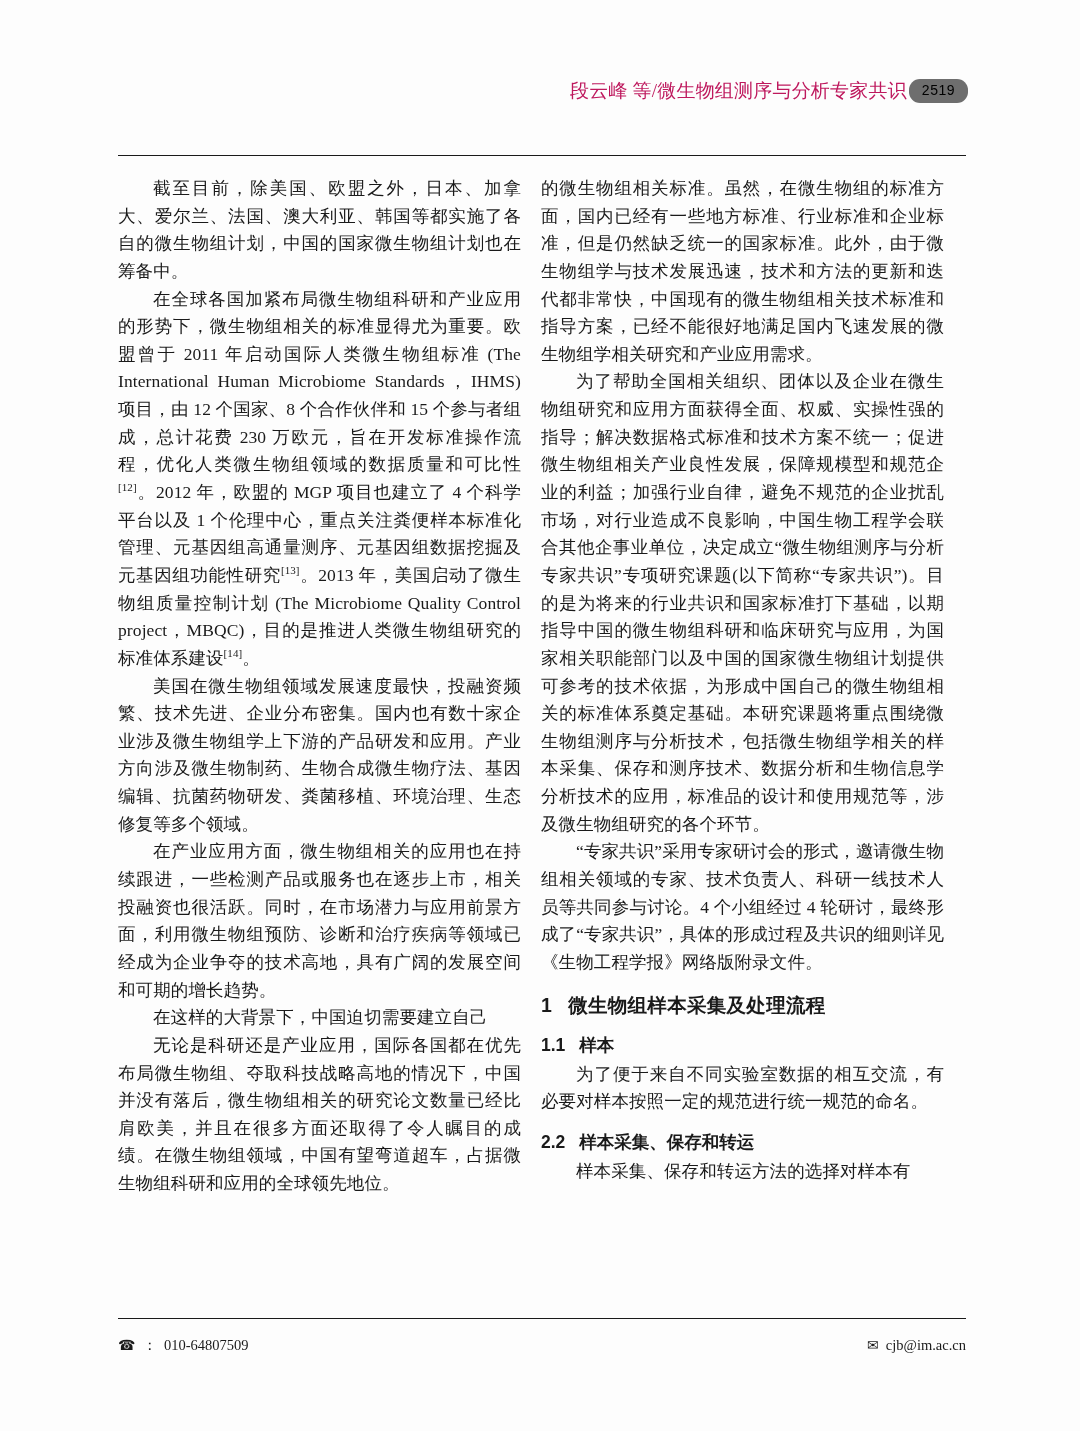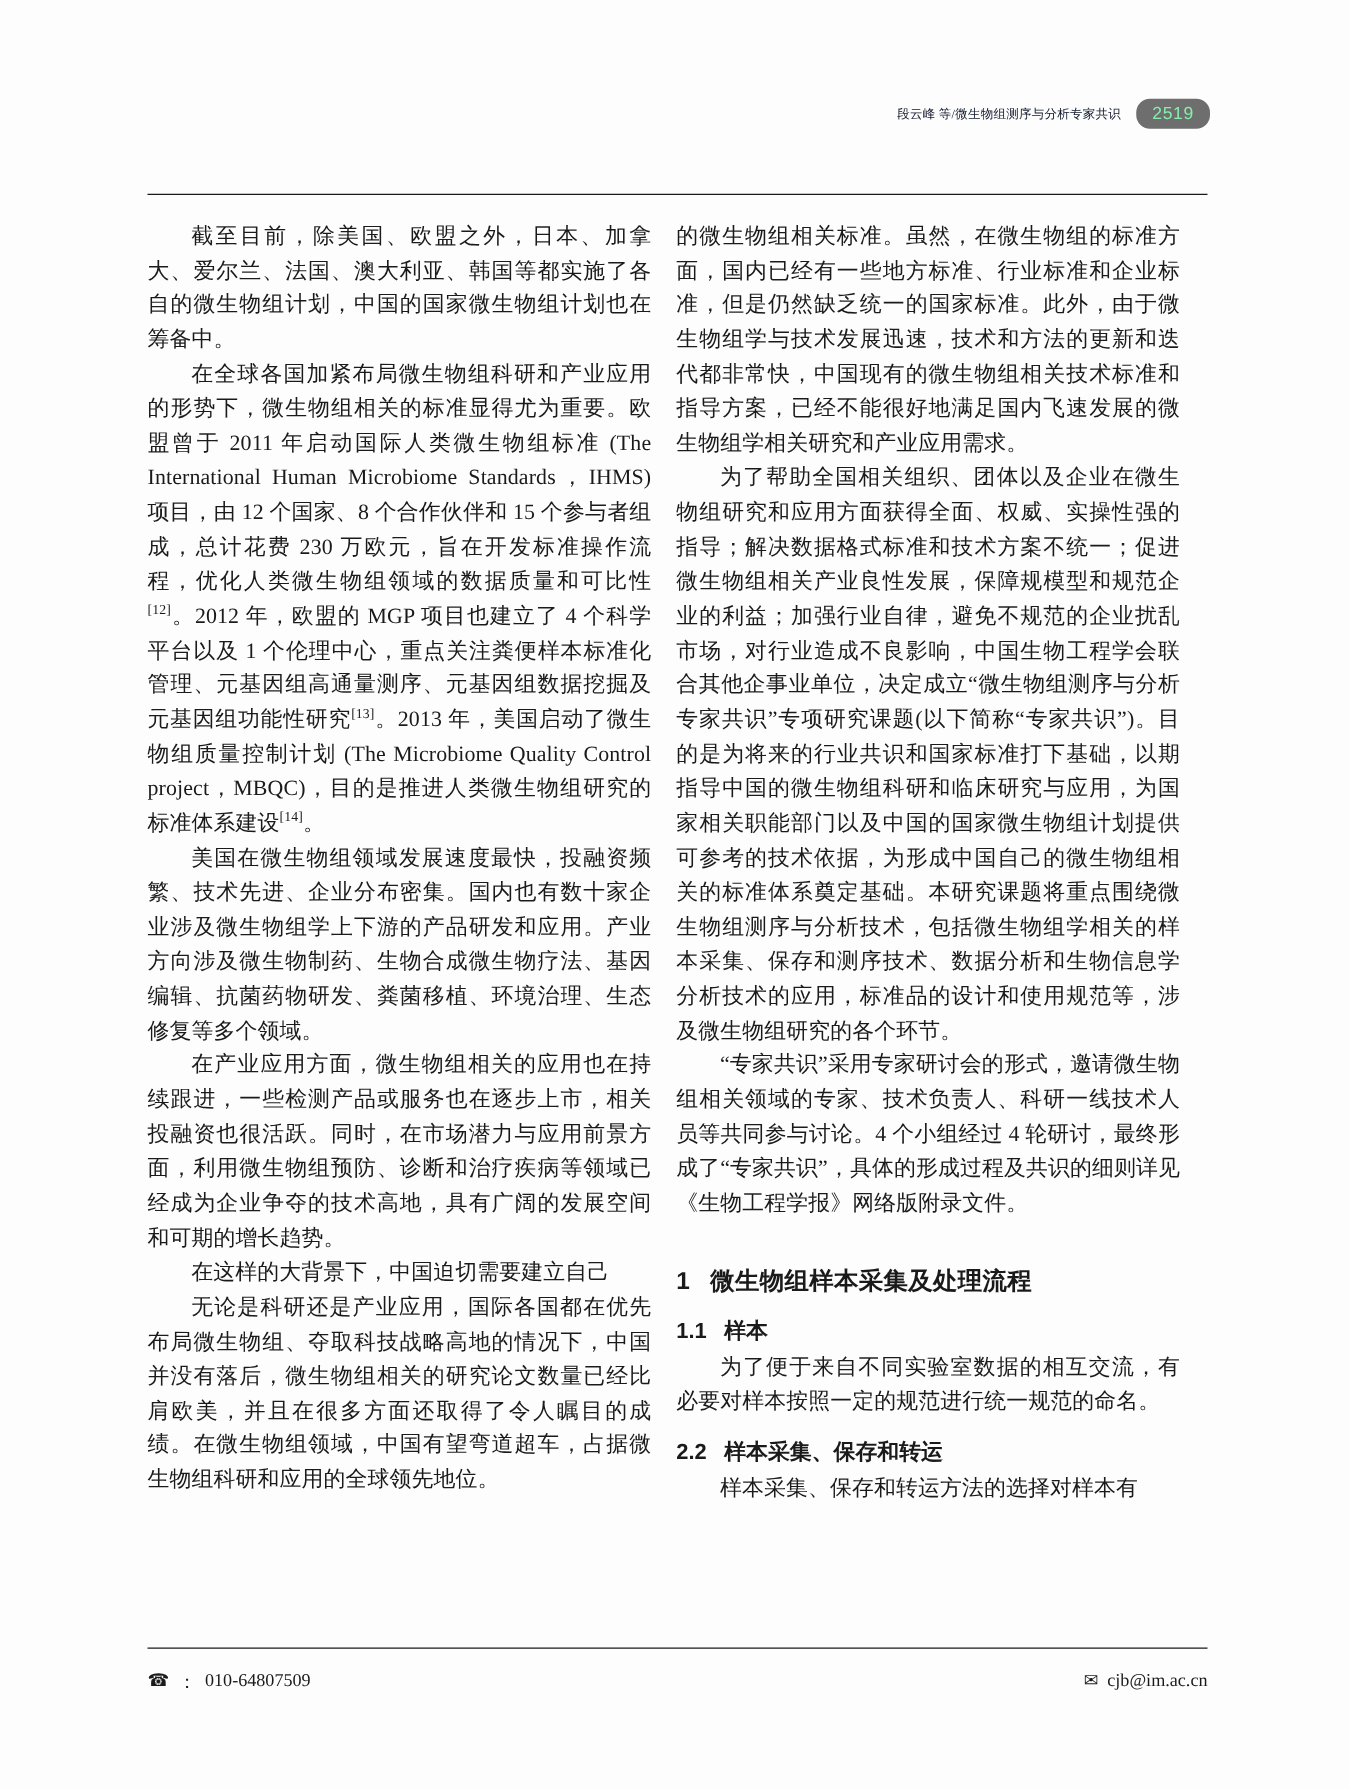--- a/index.html
+++ b/index.html
@@ -22,29 +22,29 @@
     position: absolute;
     top: 78px;
     left: 118px;
     right: 112px;
     height: 26px;
     display: flex;
     align-items: center;
     justify-content: flex-end;
   }
   .header-title {
-    font-size: 10px;
+    font-size: 19px;
     letter-spacing: 0.2px;
-    color: #0f172a;
+    color: #be185d;
     white-space: nowrap;
   }
   .page-number-pill {
-    margin-left: 12px;
+    margin-left: 2px;
     background: #6e6e6e;
-    color: #86efac;
+    color: #000000;
     font-size: 14px;
     border-radius: 11px;
     padding: 2px 13px 3px 13px;
     line-height: 1.3;
     letter-spacing: 0.5px;
     font-family: "Liberation Sans", sans-serif;
   }
   .header-rule {
     position: absolute;
     top: 155px;
@@ -75,21 +75,21 @@
     text-indent: 2em;
     letter-spacing: 0.1px;
   }
   p.body.no-indent { text-indent: 0; }
   sup {
     font-size: 11px;
     vertical-align: super;
     line-height: 0;
   }
   h2.section {
-    margin: 34px 0 8px 0;
+    margin: 15px 0 8px 0;
     font-size: 19.5px;
     font-weight: bold;
     letter-spacing: 0.3px;
     font-family: "Liberation Sans", sans-serif;
   }
   h2.section .num { margin-right: 16px; }
   h3.subsection {
     margin: 14px 0 4px 0;
     font-size: 17.5px;
     font-weight: bold;

